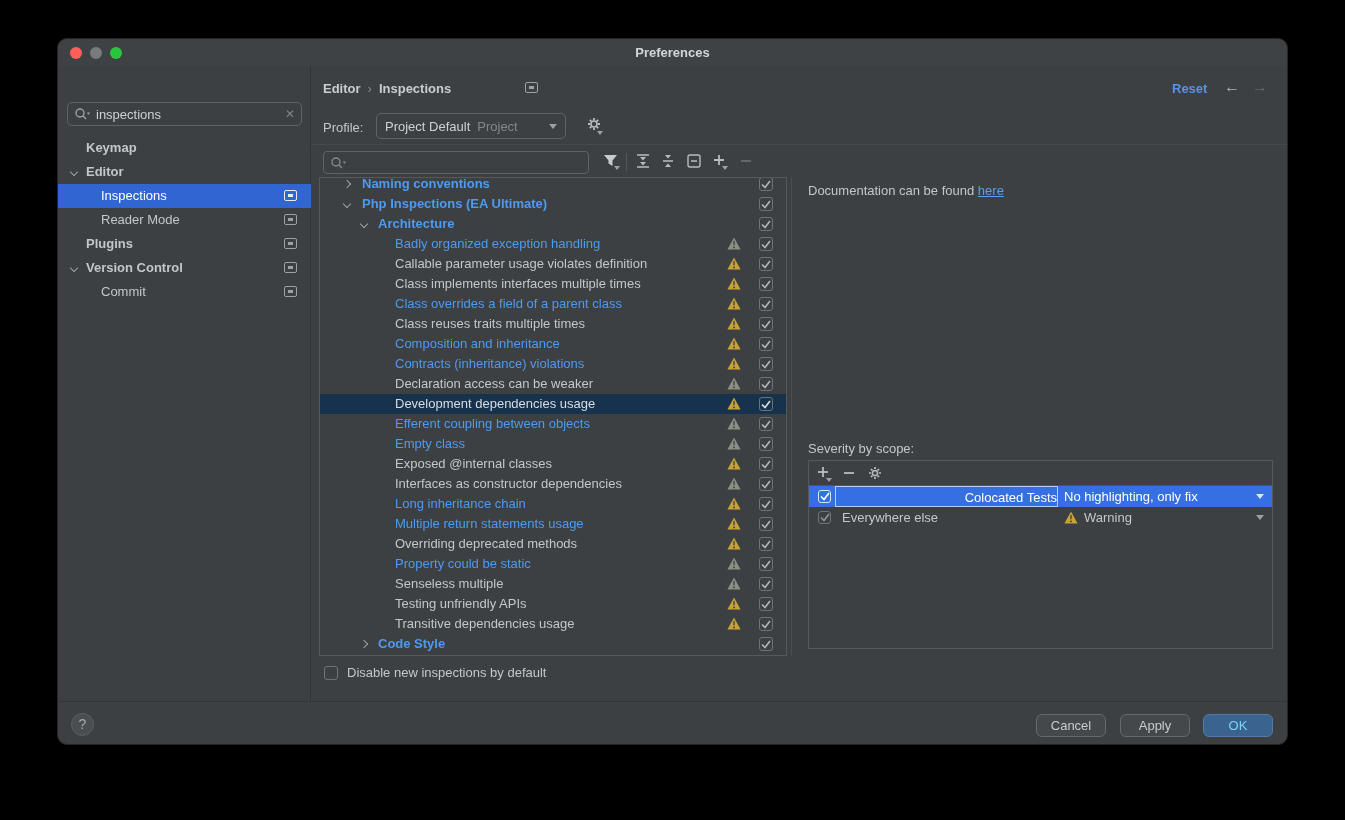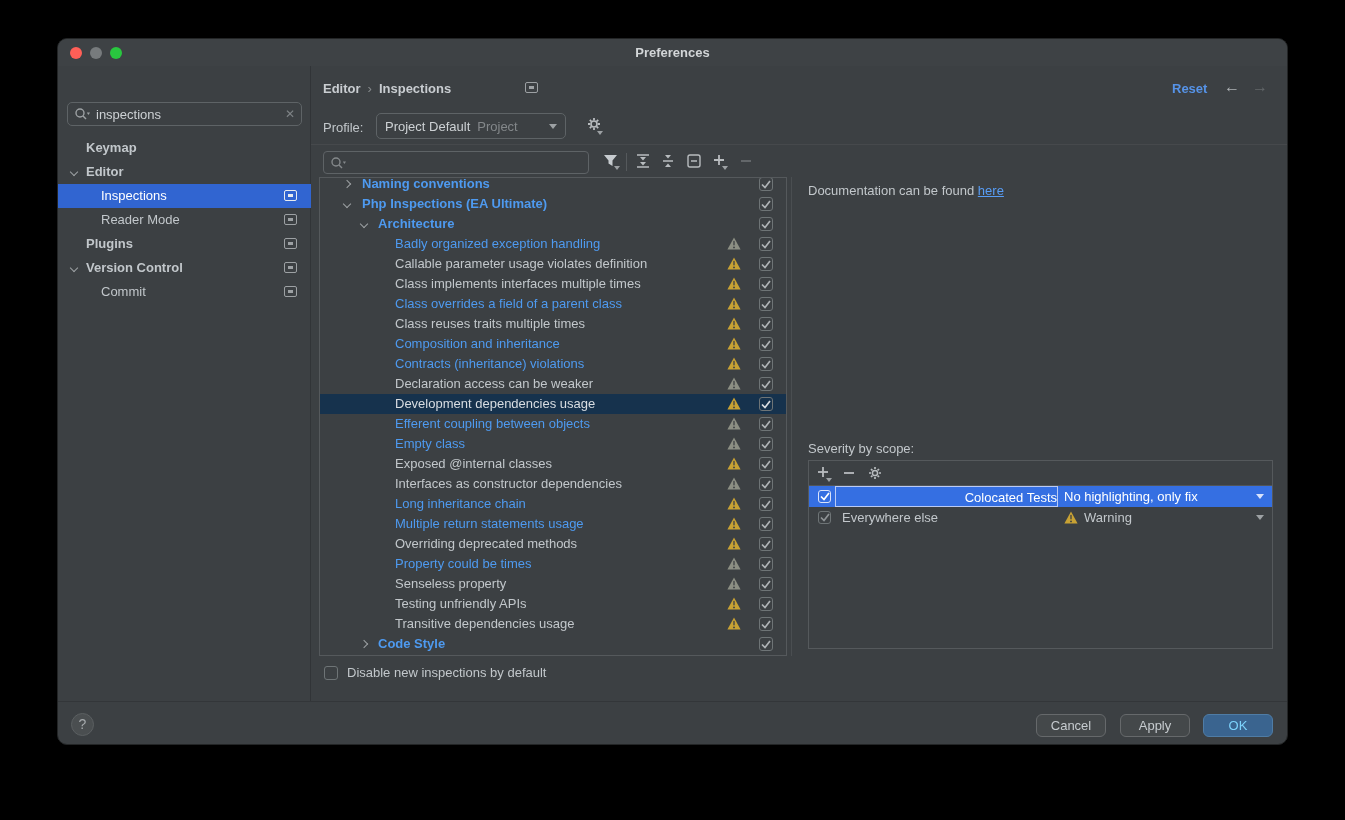--- a/index.html
+++ b/index.html
@@ -497,36 +497,36 @@
   <circle cx="7" cy="10.4" r=".95" fill="#3C4043"></circle>
             </svg>
           </span>
           <span class="checkbox t-cb">
             <svg width="10" height="9" viewBox="0 0 10 9">
               <polyline points="1,4.5 4,7.5 9,1" fill="none" stroke="#AEB2B5" stroke-width="1.7"></polyline>
             </svg>
           </span>
         </div>
         <div class="trow">
-          <span class="tlabel modified" style="left:75px">Property could be times</span>
+          <span class="tlabel modified" style="left:75px">Property could be static</span>
           <span class="t-warn">
             <svg width="14" height="13" viewBox="0 0 14 13">
   <path d="M7 .5 L13.6 12.5 H.4 Z" fill="#8C8F84"></path>
   <rect x="6.35" y="3.8" width="1.3" height="4.6" rx=".6" fill="#3C4043"></rect>
   <circle cx="7" cy="10.4" r=".95" fill="#3C4043"></circle>
             </svg>
           </span>
           <span class="checkbox t-cb">
             <svg width="10" height="9" viewBox="0 0 10 9">
               <polyline points="1,4.5 4,7.5 9,1" fill="none" stroke="#AEB2B5" stroke-width="1.7"></polyline>
             </svg>
           </span>
         </div>
         <div class="trow">
-          <span class="tlabel normal" style="left:75px">Senseless property</span>
+          <span class="tlabel normal" style="left:75px">Senseless multiple</span>
           <span class="t-warn">
             <svg width="14" height="13" viewBox="0 0 14 13">
   <path d="M7 .5 L13.6 12.5 H.4 Z" fill="#8C8F84"></path>
   <rect x="6.35" y="3.8" width="1.3" height="4.6" rx=".6" fill="#3C4043"></rect>
   <circle cx="7" cy="10.4" r=".95" fill="#3C4043"></circle>
             </svg>
           </span>
           <span class="checkbox t-cb">
             <svg width="10" height="9" viewBox="0 0 10 9">
               <polyline points="1,4.5 4,7.5 9,1" fill="none" stroke="#AEB2B5" stroke-width="1.7"></polyline>

